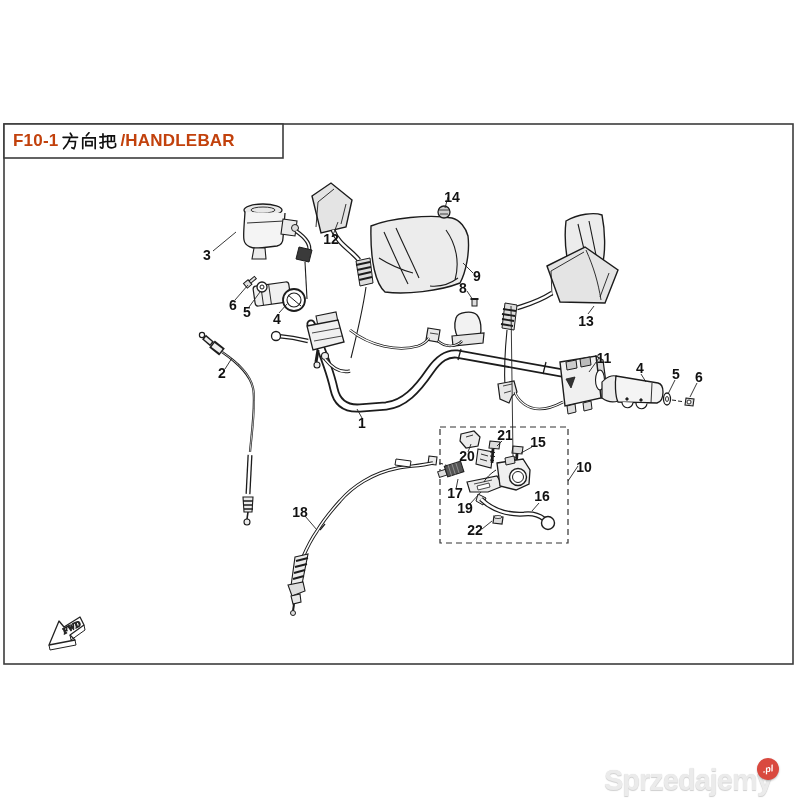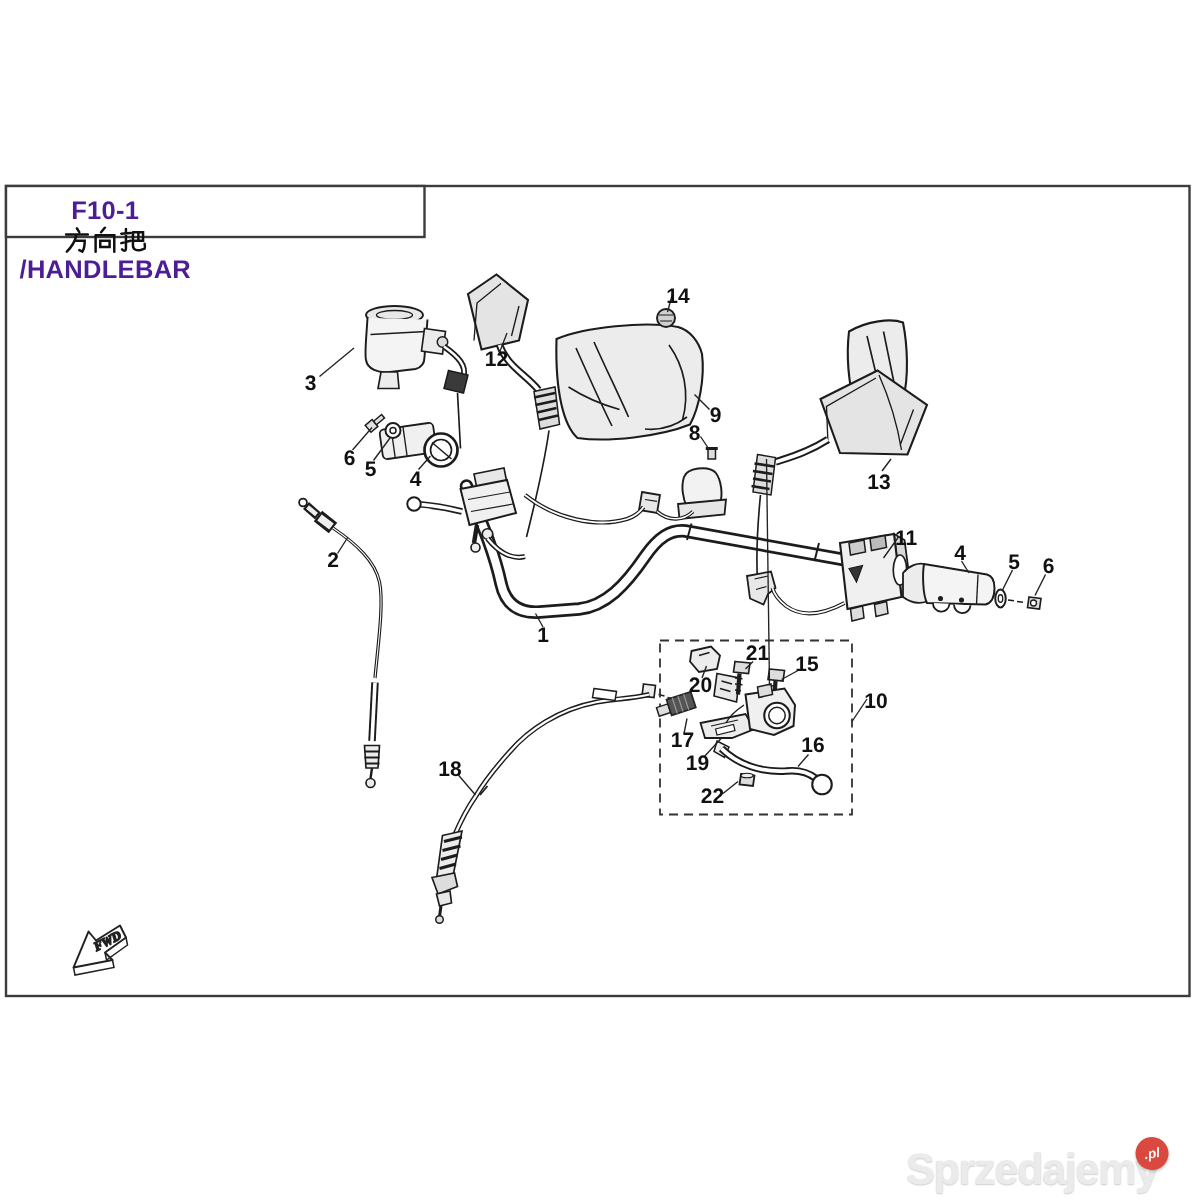--- a/index.html
+++ b/index.html
@@ -1,21 +1,21 @@
 <!DOCTYPE html>
 <html><head>
 <meta charset="utf-8">
 <style>
   html,body{margin:0;padding:0;background:#fff;}
   #stage{position:relative;width:800px;height:800px;background:#fff;overflow:hidden;
          font-family:"Liberation Sans",sans-serif;}
   #diagram-svg{position:absolute;left:0;top:0;}
   .callout{font:700 14px "Liberation Sans",sans-serif;fill:#111;}
   #title-row{position:absolute;left:13px;top:131px;display:flex;align-items:center;
-             font:700 17px "Liberation Sans",sans-serif;color:#4c1d95;letter-spacing:.2px;flex-direction:column;}
+             font:700 17px "Liberation Sans",sans-serif;color:#c2410c;letter-spacing:.2px;}
   #title-row svg{margin:0 2px 0 4px;}
   #watermark{position:absolute;left:604px;top:760px;width:190px;height:44px;}
   #wm-text{position:absolute;left:0;top:4px;font:700 29px "Liberation Sans",sans-serif;
            color:#ebebeb;text-shadow:0 1px 1px #cfcfcf, 0 0 1px #dedede;letter-spacing:-1px;}
   #wm-badge{position:absolute;left:153px;top:-2px;width:22px;height:22px;border-radius:50%;
             display:flex;align-items:center;justify-content:center;
             font:700 italic 9px "Liberation Sans",sans-serif;color:#fff;
             transform:rotate(-10deg);box-shadow:0 1px 2px rgba(0,0,0,.25);}
 </style>
 </head>

